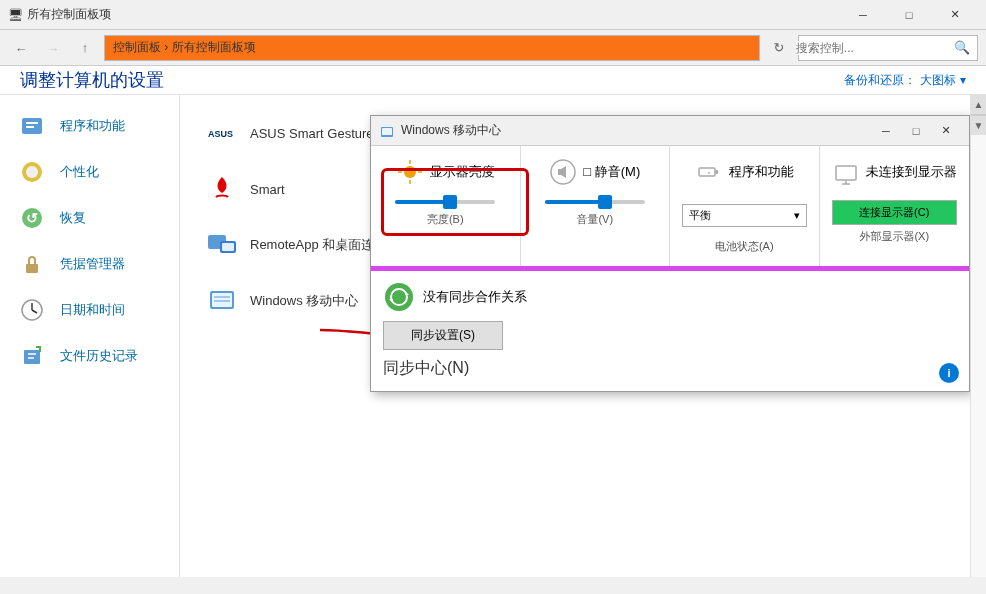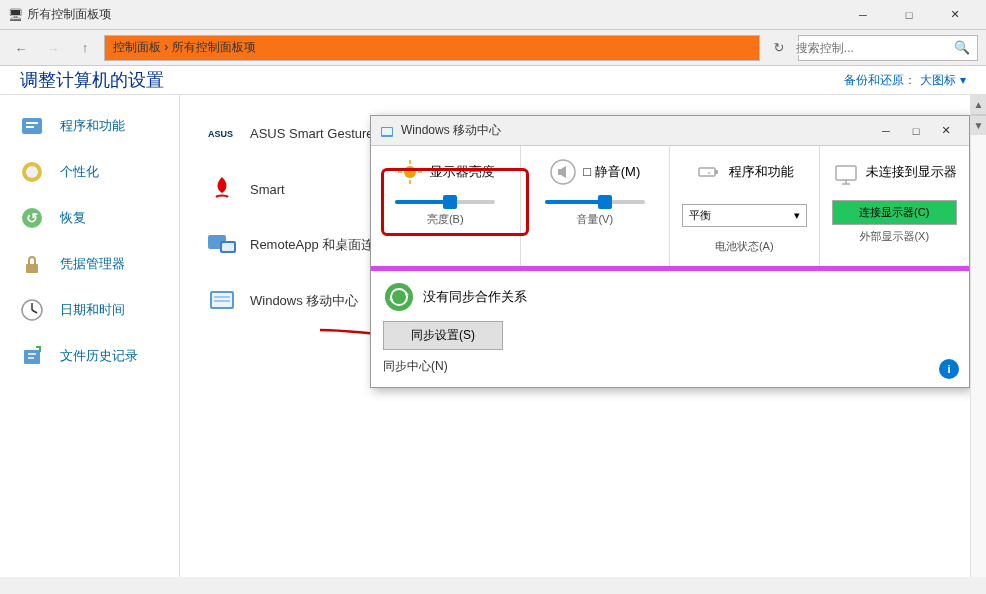--- a/index.html
+++ b/index.html
@@ -215,21 +215,21 @@
       background: #e0e0e0;
       border: 1px solid #aaa;
       padding: 5px 16px;
       font-size: 12px;
       cursor: pointer;
       display: block;
       width: 120px;
       text-align: center;
       margin-bottom: 6px;
     }
-    .sync-center-link { font-size: 12px; color: #333; cursor: pointer; padding: 2px 0; }
+    .sync-center-link { font-size: 16px; color: #333; cursor: pointer; padding: 2px 0; }
     .info-icon {
       position: absolute;
       bottom: 8px;
       right: 10px;
       width: 20px; height: 20px;
       background: #0078d4;
       border-radius: 50%;
       display: flex; align-items: center; justify-content: center;
       color: white; font-size: 11px; font-weight: bold; cursor: pointer;
     }

